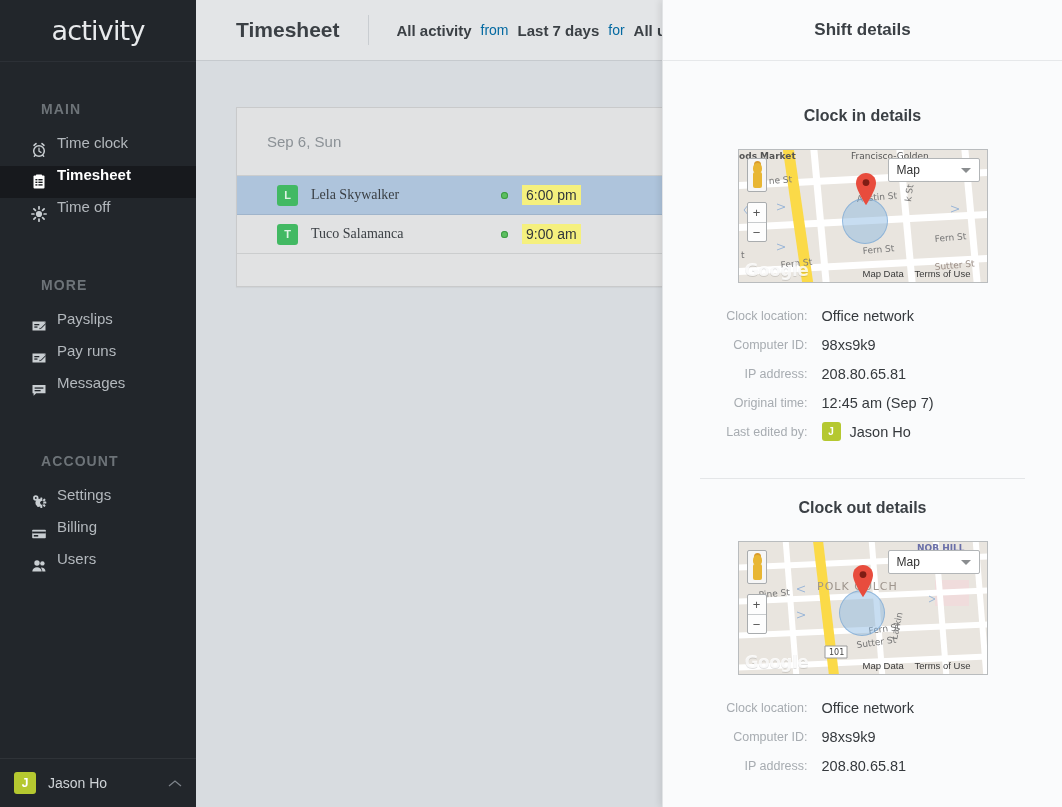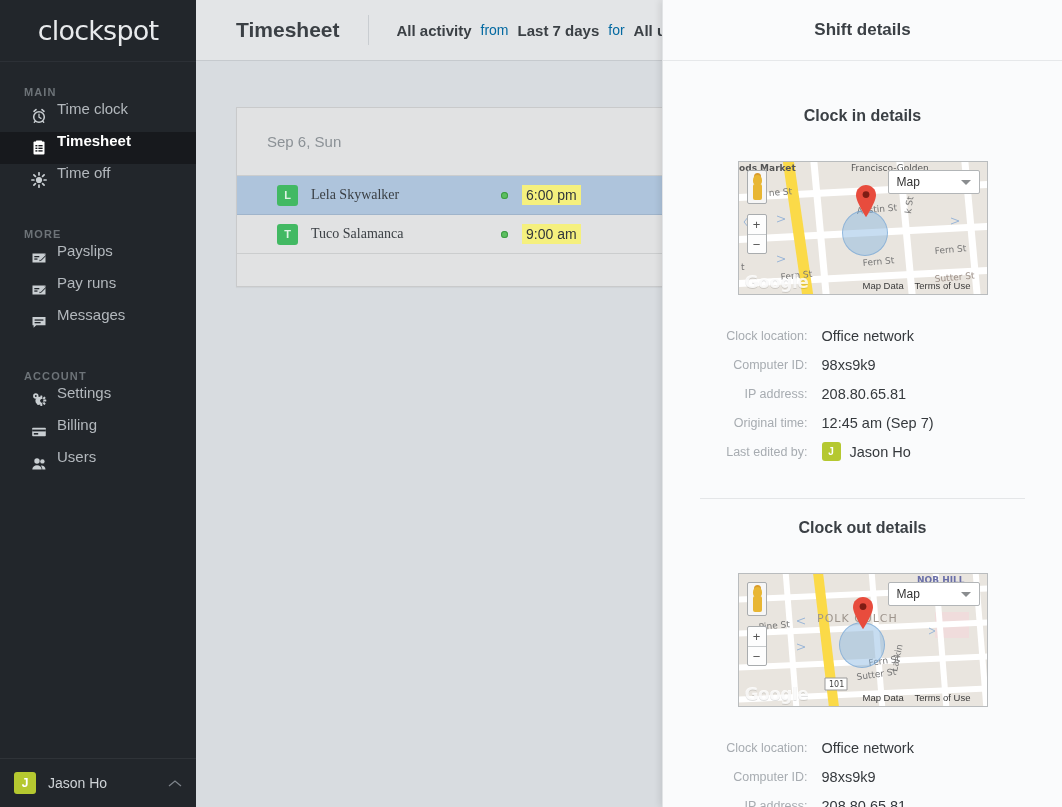--- a/index.html
+++ b/index.html
@@ -20,22 +20,22 @@
   }
   .logo-wrap{
     height:62px; display:flex; align-items:center; justify-content:center;
     border-bottom:1px solid #2c3036;
   }
   .logo{
     font-size:27px; letter-spacing:-0.8px; color:#e8eaec; font-weight:400;
     font-family:"DejaVu Sans", sans-serif;
   }
   .nav-group-label{
-    font-size:11px; letter-spacing:1.1px; color:#6d7378; font-weight:700;
-    padding:0 0 0 24px; margin:0; height:16px; line-height:16px;
+    font-size:14px; letter-spacing:1.1px; color:#6d7378; font-weight:700;
+    padding:0 0 0 24px; margin:17px; height:16px; line-height:16px;
   }
   .nav-item{
     height:32px; display:flex; padding-left:31px;
     color:#b3b8bd; font-size:15px; cursor:pointer;
   }
   .nav-item.active{ background:#17191d; color:#fff; font-weight:700; }
   .nav-item .nav-ico{
     width:26px; flex:0 0 26px; display:flex; align-items:center;
     color:#c9ced2;
   }
@@ -116,21 +116,21 @@
   .panel-head{
     height:61px; display:flex; align-items:center; justify-content:center;
     border-bottom:1px solid #e6e8ea;
   }
   .panel-title{ font-size:17px; font-weight:700; color:#3b4045; }
   .section-title{
     text-align:center; font-size:16px; font-weight:700; color:#3b4045;
     margin-top:46px;
   }
   .map-wrap{
-    width:250px; margin:36px auto 0 auto; position:relative;
+    width:250px; margin:24px auto 0 auto; position:relative;
     height:134px; border:1px solid #b9bcbe; overflow:hidden;
     background:#e8e4df;
   }
   .map-svg{ position:absolute; left:0; top:0; }
   .map-ctrl-peg{
     position:absolute; left:8px; top:8px; width:20px; height:34px;
     background:#f6f6f6; border:1px solid #a9acae; border-radius:2px;
   }
   .peg-body{
     position:absolute; left:5px; top:4px; width:9px; height:10px;
@@ -171,41 +171,41 @@
   .map-google{
     position:absolute; left:6px; bottom:2px; font-size:17px; font-weight:700;
     color:rgba(255,255,255,0.82); font-family:"DejaVu Sans", sans-serif;
     text-shadow:0 1px 0 rgba(0,0,0,0.12); letter-spacing:-0.5px;
   }
   .map-credit{
     position:absolute; bottom:3px; font-size:9.5px; color:#3a3a3a;
   }
 
   .kv{
-    width:330px; margin:12px auto; padding-top:14px;
+    width:330px; margin:4px auto; padding-top:14px;
   }
   .kv-row{
     display:flex; align-items:center; height:29px;
   }
   .kv-key{
     width:124px; text-align:right; font-size:12.5px; color:#a7acb1;
     padding-right:14px;
   }
   .kv-val{ font-size:14.5px; color:#35393d; display:flex; align-items:center; }
   .kv-val .avatar-sq{ width:19px; height:19px; font-size:10px; margin-right:9px; }
   .divider{
     width:325px; height:1px; background:#e4e6e8; margin:32px auto 0 auto;
   }
 </style>
 </head>
 <body>
 
 <div class="sidebar">
   <div class="logo-wrap">
-    <div class="logo">clockspot</div>
+    <div class="logo">activity</div>
   </div>
 
   <div class="spacer-22"></div>
 
   <div class="nav-group-label">MAIN</div>
   <div class="nav-item">
     <span class="nav-ico">
       <svg width="16" height="16" viewBox="0 0 16 16">
           <circle cx="8" cy="9" r="5.3" fill="none" stroke="currentColor" stroke-width="1.5"></circle>
           <path d="M8 6.2v3l2 1.2" stroke="currentColor" stroke-width="1.3" fill="none" stroke-linecap="round"></path>

